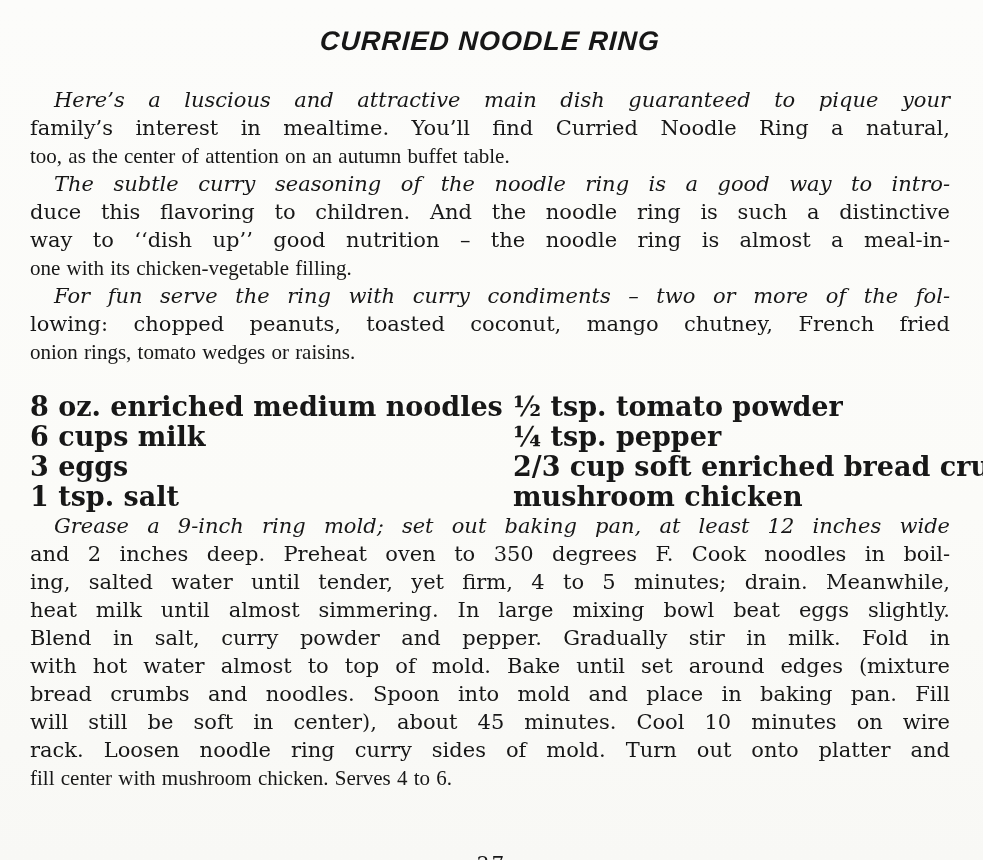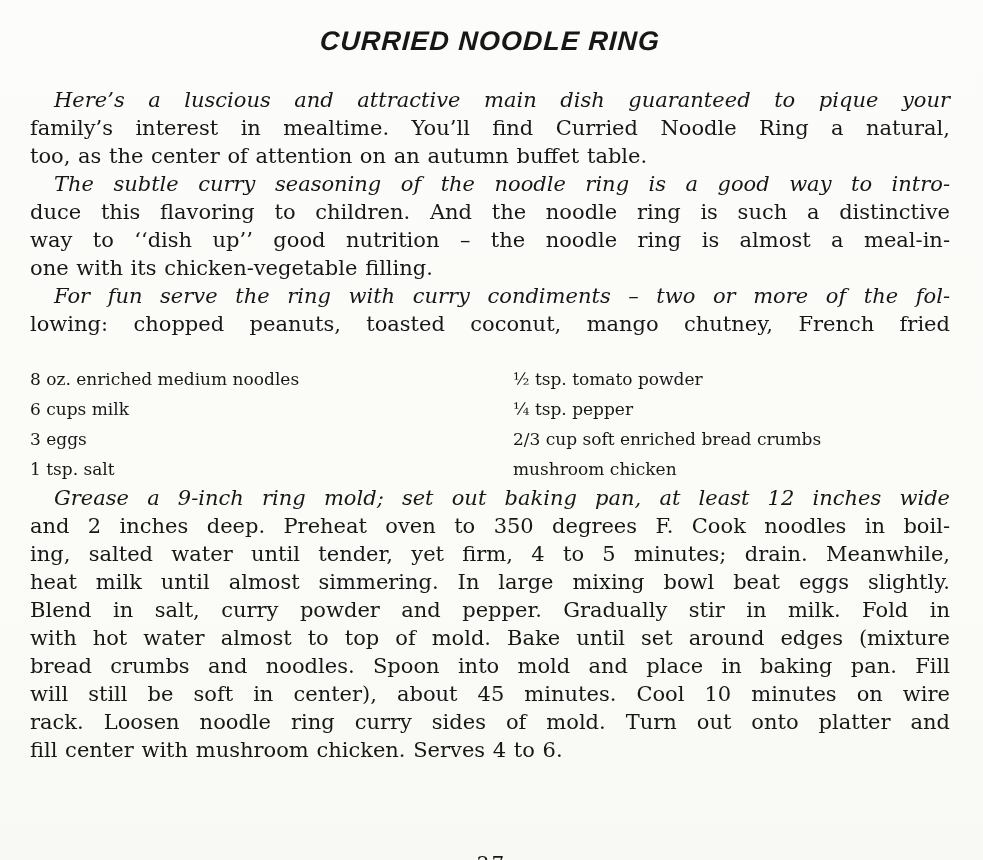--- a/index.html
+++ b/index.html
@@ -33,33 +33,34 @@
     transform: skewX(-3deg);
   }
   .body-block { margin-top: 30px; }
   .line {
     font-size: 21px;
     line-height: 28px;
     text-align: justify;
     text-align-last: justify;
     word-spacing: 1px;
   }
-  .line.last { text-align-last: left; }
+  .line.last { text-align-last: left; font-family: Liberation Serif, serif; }
   .line.ind { text-indent: 24px; font-style: italic; }
   .ingredients {
     display: flex;
     margin-top: 26px;
   }
   .ing-col { display: block; }
   .ing-col.left { width: 483px; flex: 0 0 483px; }
   .ing-col.right { flex: 1 1 auto; }
   .ing-line {
-    font-size: 17px;
+    font-size: 27px;
     line-height: 30px;
     white-space: nowrap;
+    font-weight: bold;
   }
   .directions { }
   .page-number {
     position: absolute;
     top: 852px;
     left: 0;
     right: 0;
     text-align: center;
     font-size: 20px;
     line-height: 24px;
@@ -84,20 +85,21 @@
     <div class="para">
       <div class="line ind">The subtle curry seasoning of the noodle ring is a good way to intro-</div>
       <div class="line">duce this flavoring to children. And the noodle ring is such a distinctive</div>
       <div class="line">way to ‘‘dish up’’ good nutrition – the noodle ring is almost a meal-in-</div>
       <div class="line last">one with its chicken-vegetable filling.</div>
     </div>
 
     <div class="para">
       <div class="line ind">For fun serve the ring with curry condiments – two or more of the fol-</div>
       <div class="line">lowing: chopped peanuts, toasted coconut, mango chutney, French fried</div>
+      <div class="line last">onion rings, tomato wedges or raisins.</div>
     </div>
 
   </div>
 
   <div class="ingredients">
     <div class="ing-col left">
       <div class="ing-line">8 oz. enriched medium noodles</div>
       <div class="ing-line">6 cups milk</div>
       <div class="ing-line">3 eggs</div>
       <div class="ing-line">1 tsp. salt</div>

